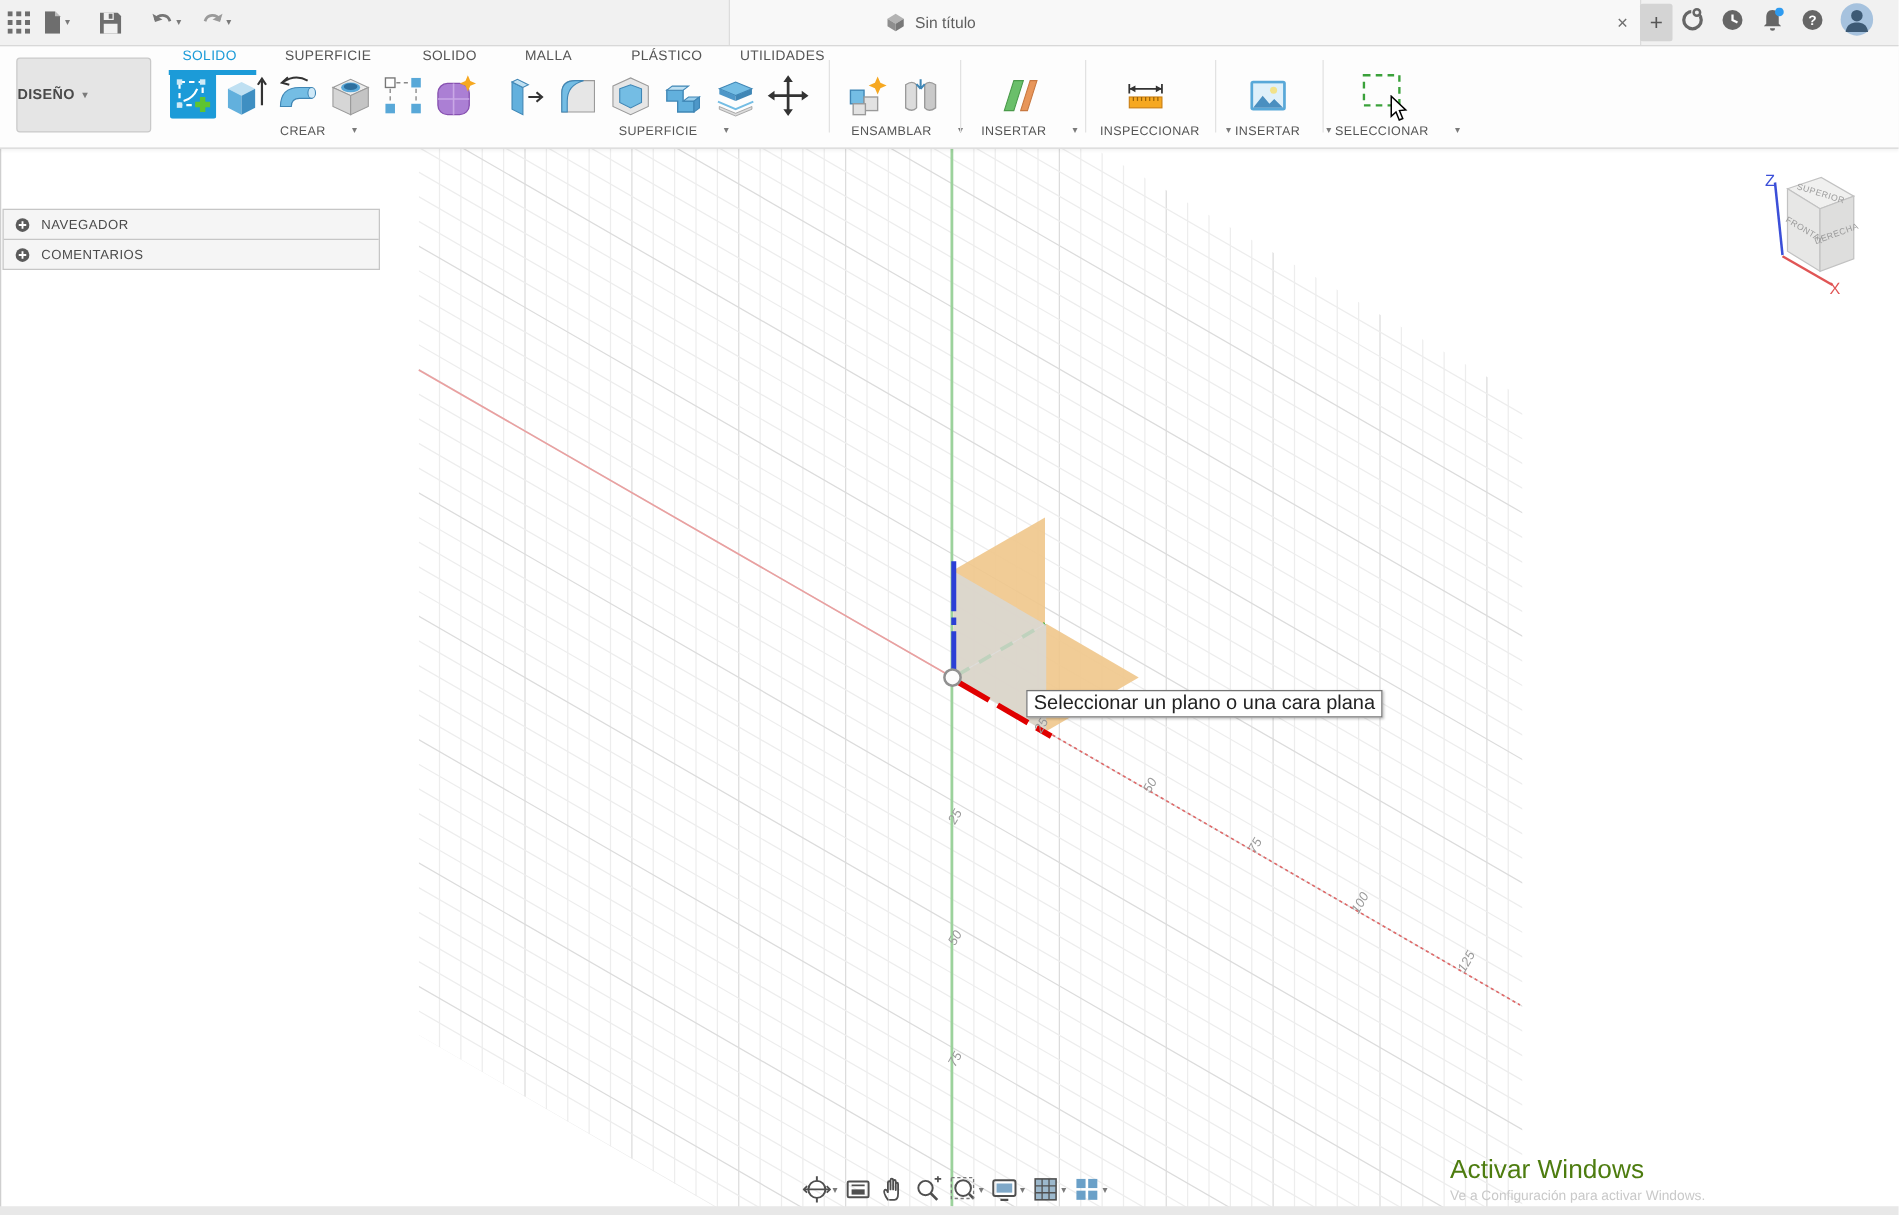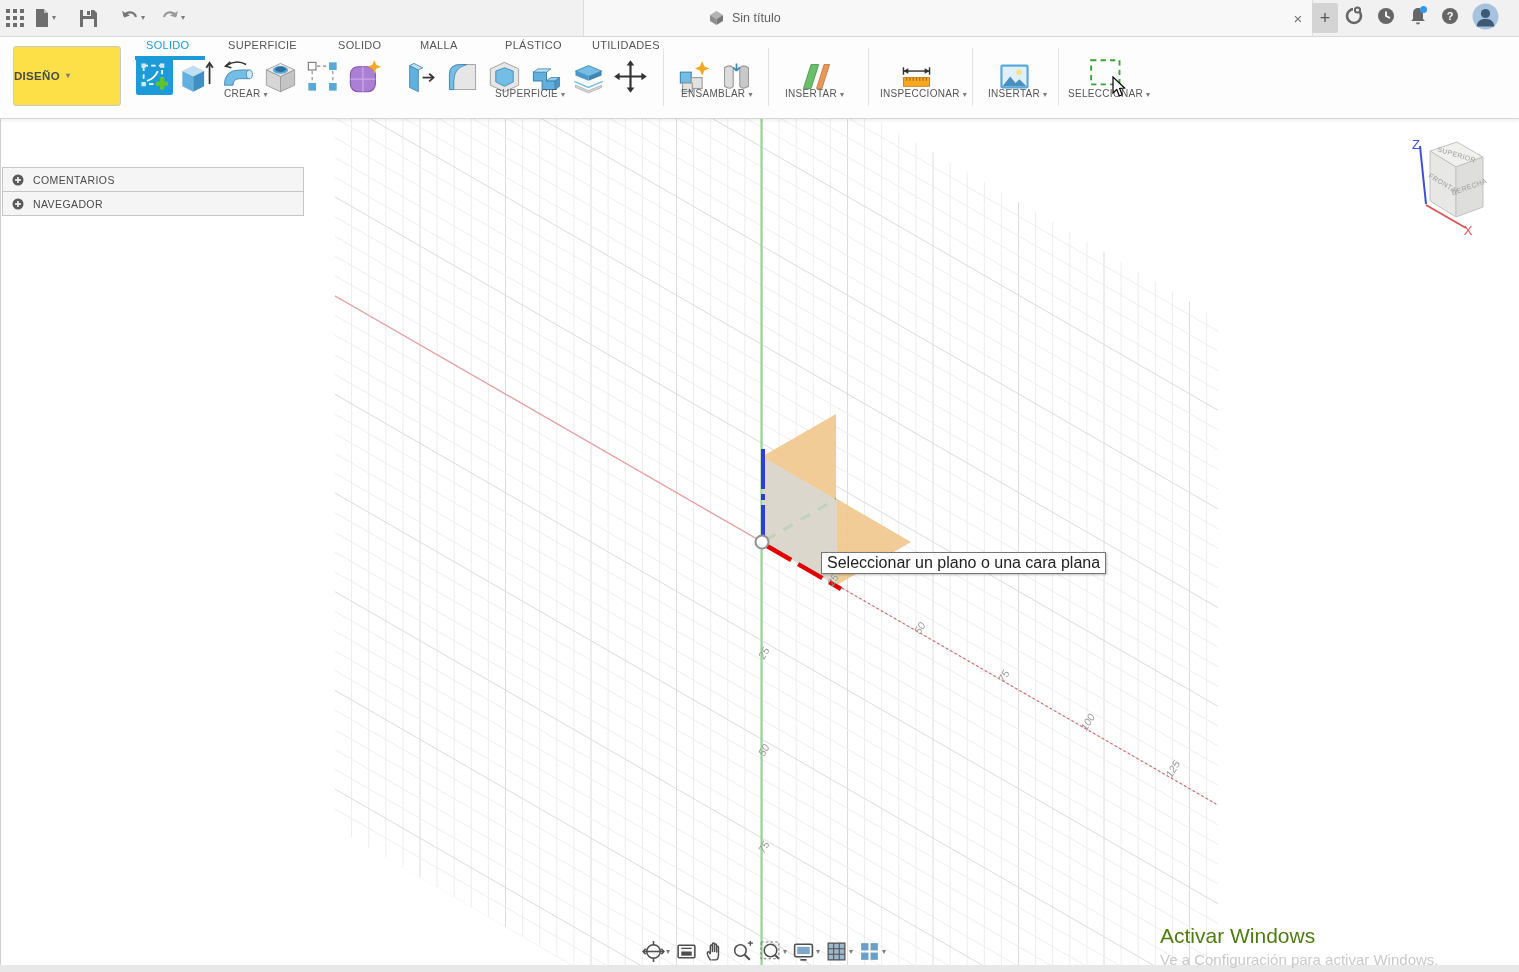--- a/index.html
+++ b/index.html
@@ -19,29 +19,29 @@
   .tab-close{position:absolute;left:1288px;top:8px;width:20px;height:20px;display:flex;align-items:center;
              justify-content:center;font-size:15px;color:#707070}
   .newtab{position:absolute;left:1312px;top:3px;width:26px;height:30px;background:#d4d4d4;border-radius:2px;
           display:flex;align-items:center;justify-content:center;font-size:18px;color:#555}
   .tb-right{position:absolute;left:1344px;top:0;height:36px;display:flex;align-items:center;gap:12px}
 
   
   .ribbon{position:absolute;left:0;top:36px;width:1519px;height:82px;background:#fdfdfd;
           border-bottom:1px solid #d5d5d5;box-shadow:0 2px 3px rgba(0,0,0,.06);z-index:29}
   .design-btn{position:absolute;left:13px;top:10px;width:106px;height:58px;border:1px solid #c9c9c9;
-              border-radius:3px;background:#fde047;display:flex;align-items:center;justify-content:flex-start;
+              border-radius:3px;background:#e5e5e5;display:flex;align-items:center;justify-content:flex-start;
               gap:6px;font-size:11.5px;font-weight:bold;color:#4a4a4a;letter-spacing:.3px}
   .rtab{position:absolute;top:3px;font-size:11px;color:#555;letter-spacing:.3px}
   .rtab.active{color:#1c9bd8;font-weight:normal}
   .tab-underline{position:absolute;left:135px;top:20px;width:70px;height:4px;background:#1c9bd8}
   .grp{position:absolute;top:22px;display:flex;gap:5px}
   .grp .ic{width:37px;height:37px;display:flex;align-items:center;justify-content:center}
-  .grp-label{position:absolute;top:52px;font-size:10px;color:#555;letter-spacing:.3px;white-space:nowrap;
-             display:flex;align-items:flex-end;gap:3px}
+  .grp-label{position:absolute;top:64px;font-size:10px;color:#555;letter-spacing:.3px;white-space:nowrap;
+             display:flex;align-items:flex-start;gap:21px}
   .vdiv{position:absolute;top:12px;width:1px;height:58px;background:#e2e2e2}
 
   
   .canvas-left-border{position:absolute;left:0;top:118px;width:1px;height:854px;background:#cfcfcf;z-index:5}
   .bottom-strip{position:absolute;left:0;top:965px;width:1519px;height:7px;background:#e8e8e8;z-index:6}
 
   
   .side-panels{position:absolute;left:2px;top:167px;width:300px;border:1px solid #c6c6c6;background:#f5f5f5;z-index:10}
   .panel-row{height:23px;display:flex;align-items:center;gap:9px;padding-left:9px;font-size:10.5px;
              color:#4a4a4a;letter-spacing:.4px}
@@ -57,21 +57,21 @@
            padding:1px 5px;font-size:16px;color:#222;white-space:nowrap;z-index:12;
            box-shadow:1px 1px 2px rgba(0,0,0,.25)}
 
   
   .navbar{position:absolute;left:642px;top:940px;display:flex;align-items:center;gap:5px;z-index:11}
   .nav-item{display:flex;align-items:center;gap:1px}
 
   
   .watermark{position:absolute;left:1160px;top:924px;z-index:9;pointer-events:none}
   .wm-title{font-size:21px;color:#4d7c0f}
-  .wm-sub{font-size:15px;color:#c9c9c9;margin-top:3px}
+  .wm-sub{font-size:11px;color:#c9c9c9;margin-top:3px}
 
   .cursor{position:absolute;left:1111px;top:76px;z-index:40}
 </style>
 </head>
 <body>
 
 <svg id="scene" width="1519" height="972" viewBox="0 0 1519 972">
   <defs>
     <clipPath id="gridclip">
       <polygon points="335,118 874,118 1218,318 1218,972 583,972 335,828"></polygon>
@@ -530,28 +530,28 @@
       <span class="caret">▾</span>
   </div>
 </div>
 
 <div class="side-panels">
   <div class="panel-row">
     <svg width="12" height="12" viewBox="0 0 12 12">
       <circle cx="6" cy="6" r="5.5" fill="#5a5a5a"></circle>
         <path d="M6 3 v6 M3 6 h6" stroke="#fff" stroke-width="1.5"></path>
     </svg>
-    <span>COMENTARIOS</span>
+    <span>NAVEGADOR</span>
   </div>
   <div class="panel-row">
     <svg width="12" height="12" viewBox="0 0 12 12">
       <circle cx="6" cy="6" r="5.5" fill="#5a5a5a"></circle>
         <path d="M6 3 v6 M3 6 h6" stroke="#fff" stroke-width="1.5"></path>
     </svg>
-    <span>NAVEGADOR</span>
+    <span>COMENTARIOS</span>
   </div>
 </div>
 
 <div class="tooltip">Seleccionar un plano o una cara plana</div>
 
 <div class="navbar">
   <span class="nav-item">
     <svg width="23" height="23" viewBox="0 0 22 22">
       <circle cx="11" cy="11" r="6.5" fill="none" stroke="#4f4f4f" stroke-width="1.5"></circle>
       <path d="M1 11 H21" stroke="#4f4f4f" stroke-width="1.5"></path>

